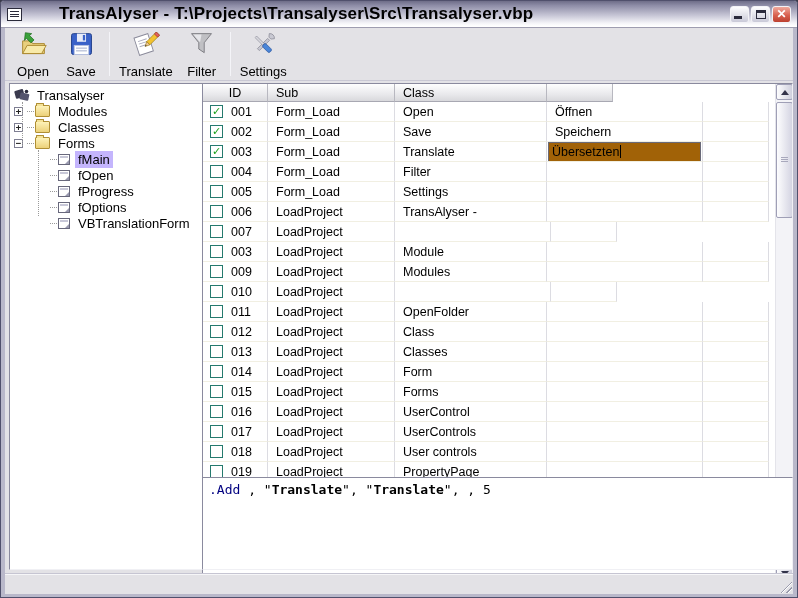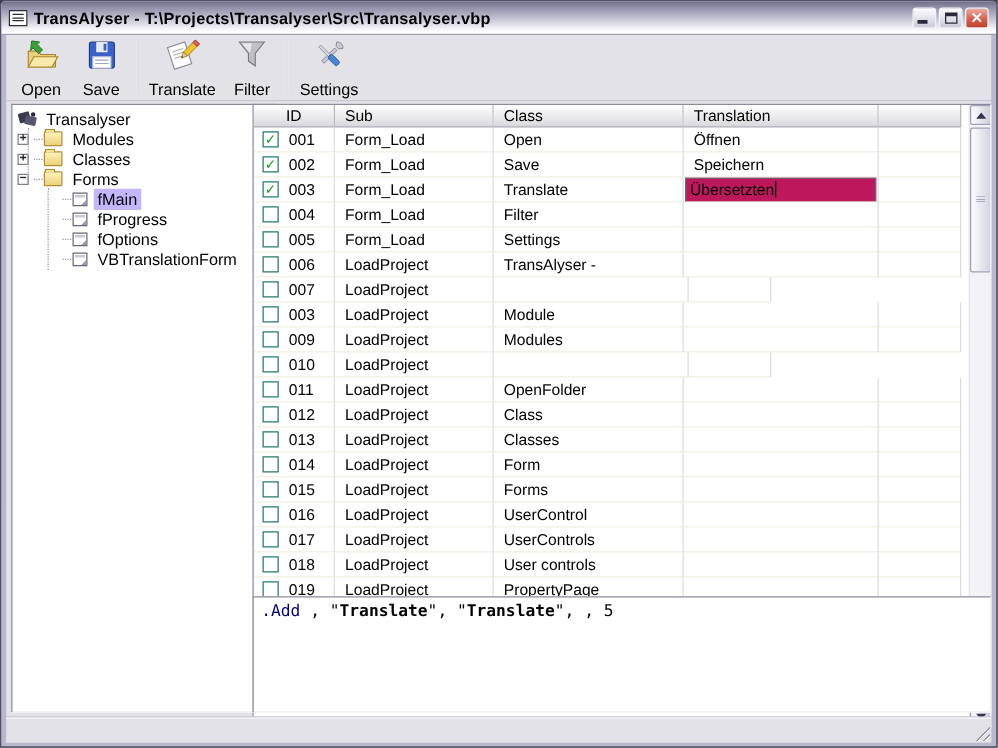--- a/index.html
+++ b/index.html
@@ -12,22 +12,22 @@
   
   .titlebar {
     height:27px; margin:0 -4px; border-radius:3px 3px 0 0;
     background:linear-gradient(180deg,#6e6d88 0%,#8f8ea8 18%,#c6c5d5 55%,#f4f4f8 85%,#ffffff 96%);
     border-bottom:1px solid #9e9db0;
     display:flex; align-items:center; padding:0 6px;
   }
   .app-icon { width:15px; height:13px; background:#fff; border:1px solid #2a2a3a; margin-right:5px;
     display:flex; flex-direction:column; justify-content:space-evenly; padding:1px 2px; }
   .app-icon i { display:block; height:1px; background:#2a2a3a; }
-  .title-text { font-size:13px; font-weight:bold; color:#000; letter-spacing:.2px;
-    white-space:nowrap; overflow:hidden; flex:1; }
+  .title-text { font-size:17px; font-weight:bold; color:#000; letter-spacing:.2px;
+    white-space:nowrap; overflow:hidden; flex:1;margin-left:32px; }
   .win-btns { display:flex; gap:2px; margin-left:8px; }
   .win-btn { width:19px; height:17px; border-radius:3px; border:1px solid #f2f2f6;
     background:linear-gradient(180deg,#fdfdfe,#c9c9d8); position:relative; cursor:default; }
   .win-btn.close { background:linear-gradient(180deg,#f0aa9e,#d8604e 55%,#bc4030); }
   .glyph-min { position:absolute; left:3px; bottom:3px; width:8px; height:3px; background:#2a2a3c; }
   .glyph-max { position:absolute; left:4px; top:3px; width:10px; height:9px; border:1px solid #2a2a3c; border-top-width:3px; }
   .glyph-close { position:absolute; inset:0; color:#fff; font-weight:bold; font-size:12px; line-height:15px; text-align:center; }
   
   .client { position:relative; height:566px; background:#e3e2e6; }
   
@@ -75,21 +75,21 @@
   .c0 { width:65px; } .c1 { width:127px; } .c2 { width:152px; } .c3 { width:156px; } .c4 { width:66px; }
   .gbody { position:absolute; top:18px; left:0; right:17px; bottom:0; overflow:hidden; }
   .trow { display:flex; height:20px; }
   .gcell { border-right:1px solid #dcdce2; border-bottom:1px solid #f1efe2; flex:none;
     font-size:12.5px; color:#000; display:flex; align-items:center; padding:0 8px; white-space:nowrap; overflow:hidden; }
   .gcell.idcell { padding:0 0 0 7px; }
   .cb { width:13px; height:13px; border:1px solid #257a6e; background:#fff; flex:none;
     font:700 11px/11px "DejaVu Sans",sans-serif; color:#18a018; text-align:center; }
   .idtxt { margin-left:8px; }
   .editwrap { position:relative; margin:-1px -7px; height:20px; flex:1; display:flex; align-items:center;
-    background:#be185d; border:1px solid #6a6a78; padding:0 3px; }
+    background:#a16207; border:1px solid #6a6a78; padding:0 3px; }
   .caret { display:inline-block; width:1px; height:13px; background:#000; margin-left:1px; }
   
   .vscroll { position:absolute; top:0; right:0; width:17px; height:100%; background:#f3f3f7; border-left:1px solid #e4e4ea; }
   .sbtn { position:absolute; left:0; width:17px; height:16px; background:linear-gradient(90deg,#fdfdfe,#cfcfdd);
     border:1px solid #9f9fb6; border-radius:2px; display:flex; align-items:center; justify-content:center; }
   .sbtn.up { top:0; } .sbtn.down { bottom:0; }
   .tri-up { width:0; height:0; border-left:4px solid transparent; border-right:4px solid transparent; border-bottom:5px solid #33334a; }
   .tri-down { width:0; height:0; border-left:4px solid transparent; border-right:4px solid transparent; border-top:5px solid #33334a; }
   .sthumb { position:absolute; left:0; top:18px; width:17px; height:116px;
     background:linear-gradient(90deg,#fdfdfe,#d4d4e2); border:1px solid #9f9fb6; border-radius:2px; }
@@ -226,20 +226,25 @@
           <span class="t-label">Forms</span>
         </div>
         <div class="trow-item t-indent2 t-selected">
           <span class="t-stub"></span>
           <span class="form-ico"></span>
           <span class="t-label">fMain</span>
         </div>
         <div class="trow-item t-indent2">
           <span class="t-stub"></span>
           <span class="form-ico"></span>
+          <span class="t-label">fOpen</span>
+        </div>
+        <div class="trow-item t-indent2">
+          <span class="t-stub"></span>
+          <span class="form-ico"></span>
           <span class="t-label">fProgress</span>
         </div>
         <div class="trow-item t-indent2">
           <span class="t-stub"></span>
           <span class="form-ico"></span>
           <span class="t-label">fOptions</span>
         </div>
         <div class="trow-item t-indent2">
           <span class="t-stub"></span>
           <span class="form-ico"></span>
@@ -247,21 +252,20 @@
         </div>
       </div>
     </div>
 
     <div class="panel table-panel">
       <div class="grid">
         <div class="ghead">
           <div class="hcell c0 center">ID</div>
           <div class="hcell c1">Sub</div>
           <div class="hcell c2">Class</div>
-          <div class="hcell c3">Translation</div>
           <div class="hcell c4"></div>
         </div>
         <div class="gbody" id="gbody">
   <div class="trow">
     <div class="gcell c0 idcell">
       <span class="cb">✓</span>
       <span class="idtxt">001</span>
     </div>
     <div class="gcell c1">Form_Load</div>
     <div class="gcell c2">Open</div>

